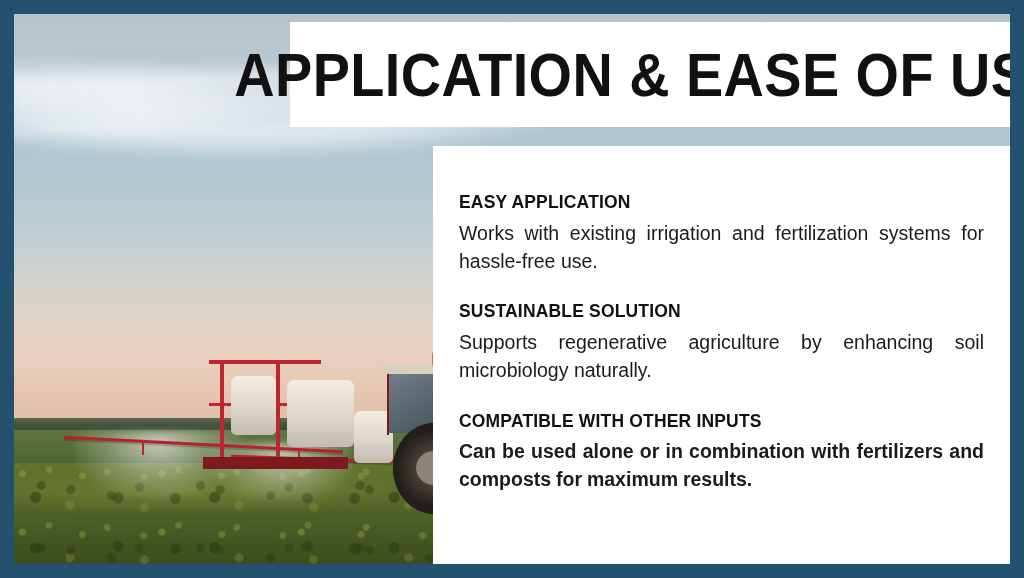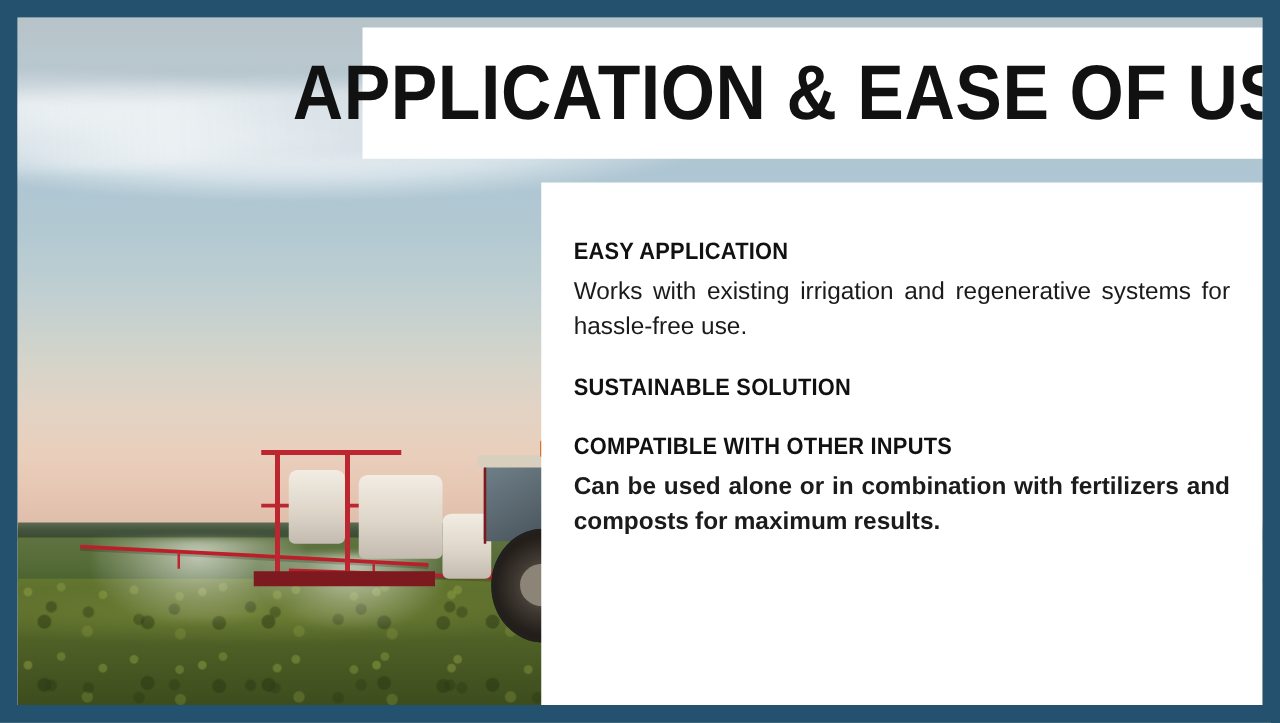--- a/index.html
+++ b/index.html
@@ -277,25 +277,26 @@
     </div>
 
     <div id="title-banner">
       <div id="title-text">APPLICATION &amp; EASE OF USE</div>
     </div>
 
     <div id="content-panel">
 
       <div class="block">
         <div class="block-title">EASY APPLICATION</div>
-        <div class="block-body">Works with existing irrigation and regenerative systems for hassle-free use.</div>
+        <div class="block-body">Works with existing irrigation and fertilization systems for hassle-free use.</div>
       </div>
 
       <div class="block">
         <div class="block-title">SUSTAINABLE SOLUTION</div>
+        <div class="block-body">Supports regenerative agriculture by enhancing soil microbiology naturally.</div>
       </div>
 
       <div class="block">
         <div class="block-title">COMPATIBLE WITH OTHER INPUTS</div>
         <div class="block-body tight">Can be used alone or in combination with fertilizers and composts for maximum results.</div>
       </div>
 
     </div>
 
   </div>

